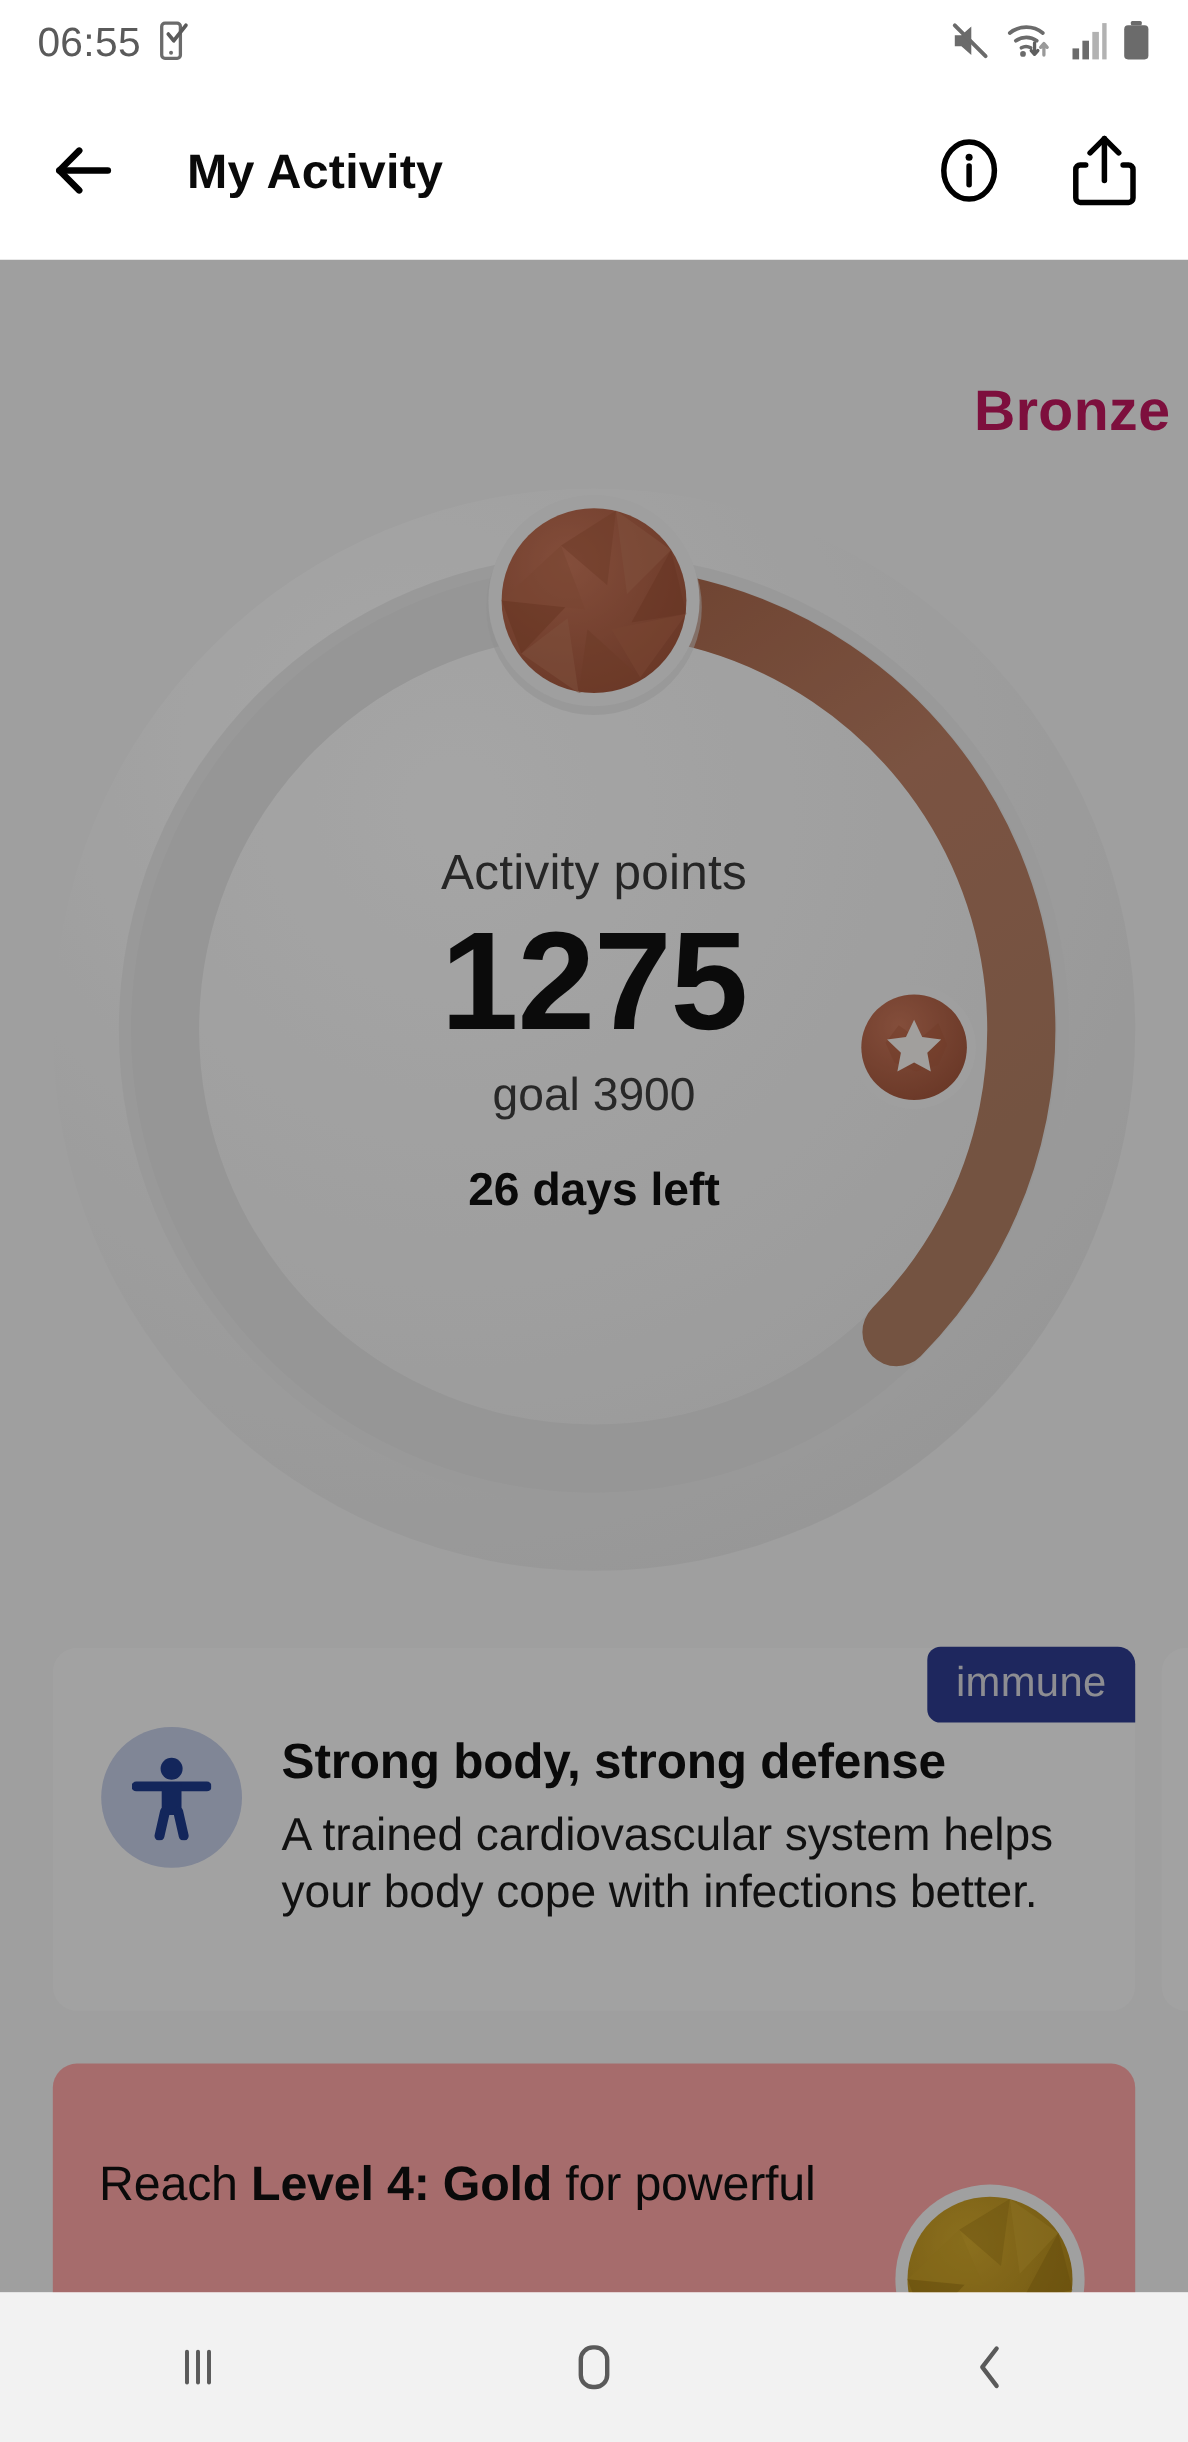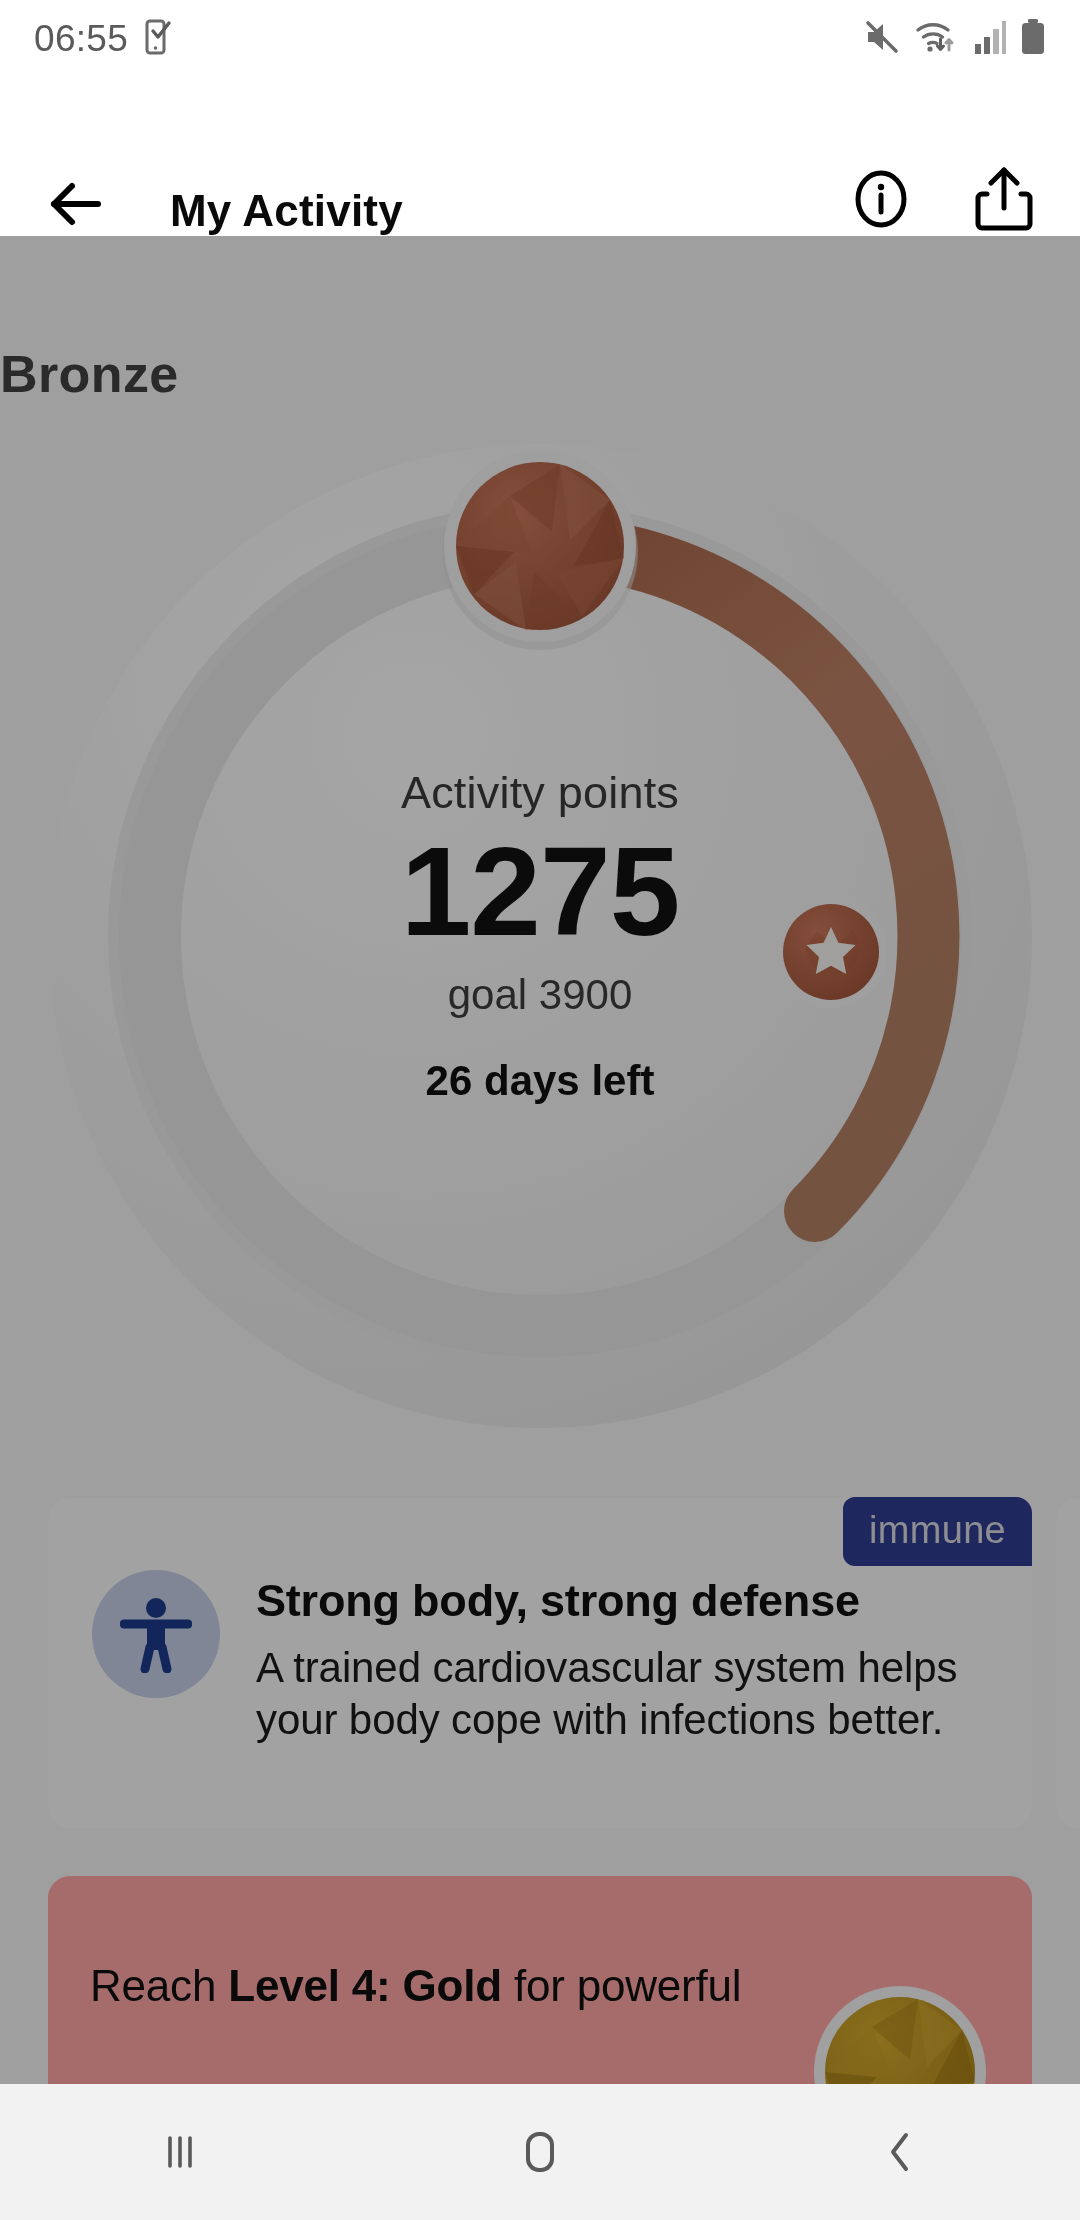--- a/index.html
+++ b/index.html
@@ -9,49 +9,49 @@
     background:#ffffff;
     position:relative;
   }
 
   
   .statusbar{
     position:absolute; top:0; left:0; width:1080px; height:78px;
     background:#ffffff; display:flex; align-items:center;
     justify-content:space-between; padding:0 34px;
   }
-  .sb-left{ display:flex; align-items:center; gap:16px; }
+  .sb-left{ display:flex; align-items:flex-end; gap:16px; }
   .sb-clock{ font-size:37px; color:#5a5a5a; letter-spacing:.3px; font-weight:400; }
   .sb-right{ display:flex; align-items:center; gap:13px; }
   .ic{ display:block; }
 
   
   .appbar{
     position:absolute; top:78px; left:0; width:1080px; height:158px;
-    background:#ffffff; display:flex; align-items:flex-end; padding:0 46px;
+    background:#ffffff; display:flex; align-items:center; padding:0 46px;
   }
   .appbar-title{
     font-size:44px; font-weight:700; color:#0a0a0a; margin-left:64px; letter-spacing:.2px;
   }
   .appbar-spacer{ flex:1; }
   .appbar-actions{ display:flex; align-items:center; gap:62px; }
 
   
   .content{
     position:absolute; top:236px; left:0; width:1080px; height:1848px;
     background:#f1f1f1; overflow:hidden;
   }
   .scrim{
     position:absolute; inset:0; background:rgba(0,0,0,.34); z-index:60; pointer-events:none;
   }
 
   
   .tier-label{
-    position:absolute; top:108px; left:0; width:1064px; text-align:left;
-    font-size:52px; font-weight:700; color:#404040; letter-spacing:.4px;
+    position:absolute; top:108px; left:0; width:1064px; text-align:right;
+    font-size:52px; font-weight:700; color:#be185d; letter-spacing:.4px;
   }
 
   
   .ring-wrap{
     position:absolute; left:50%; top:200px; transform:translateX(-50%);
     width:1000px; height:1000px;
   }
   .ring-wrap svg{ display:block; width:1000px; height:1000px; }
 
   .ring-center{

